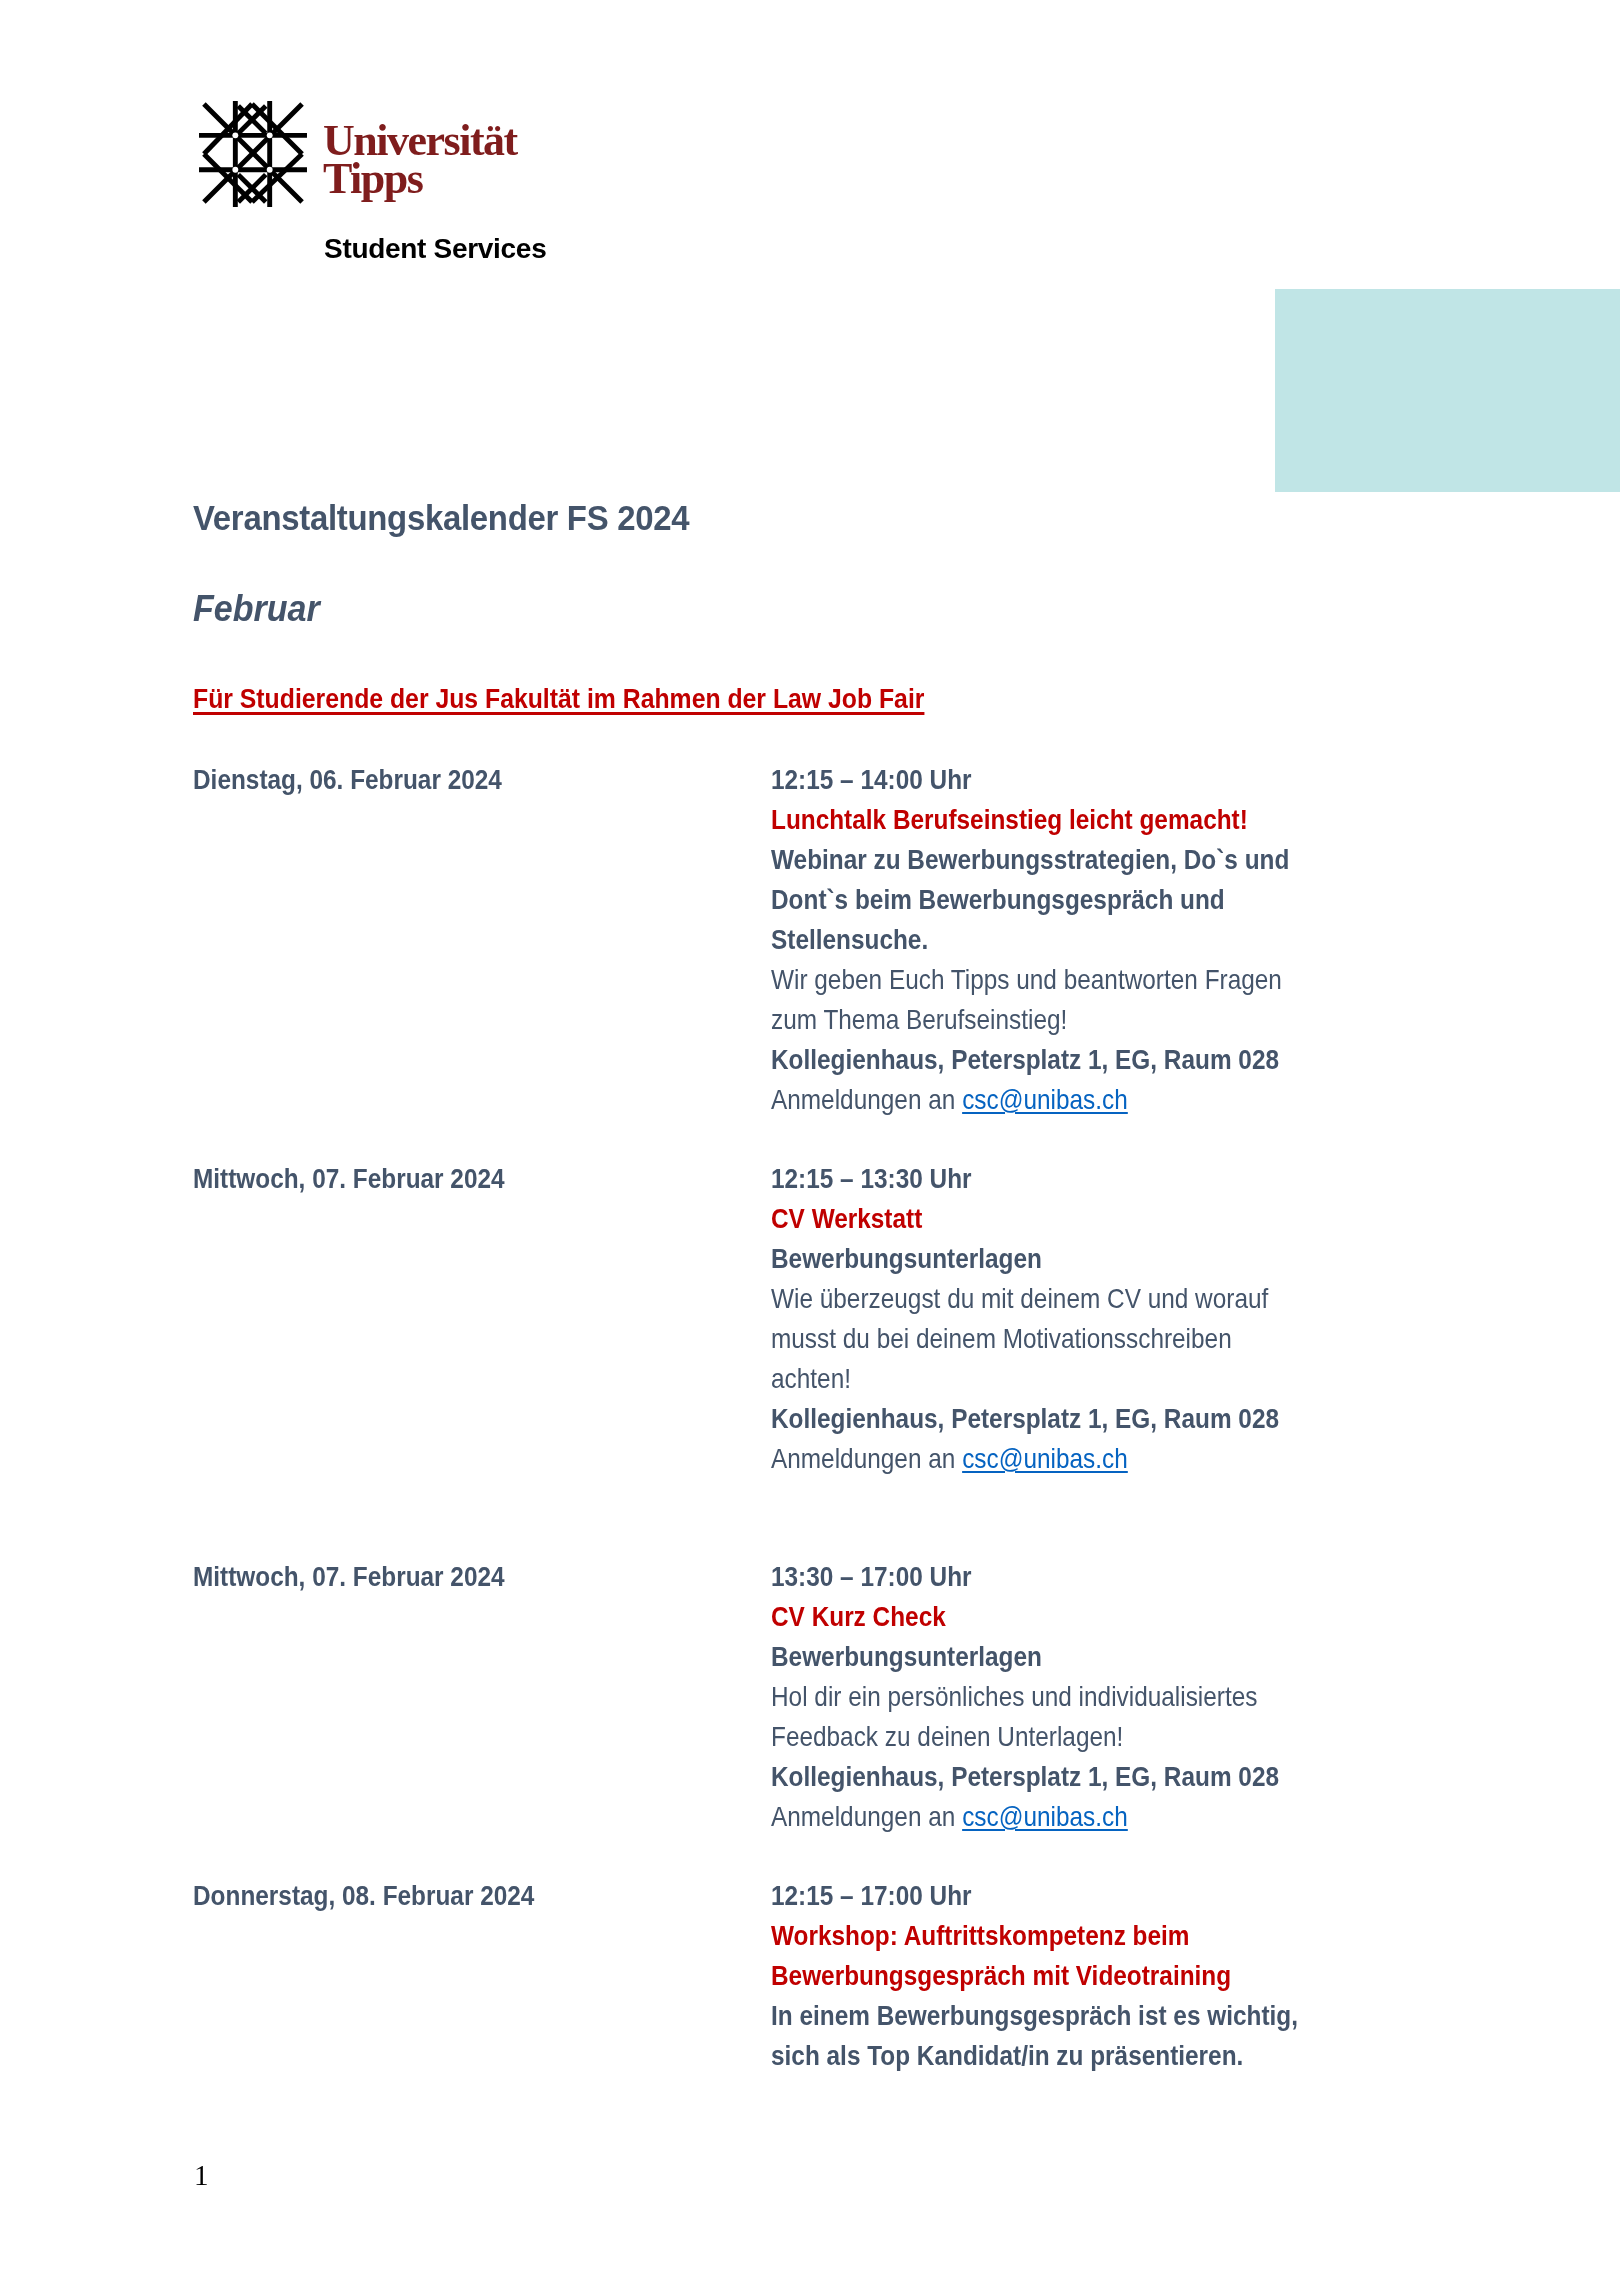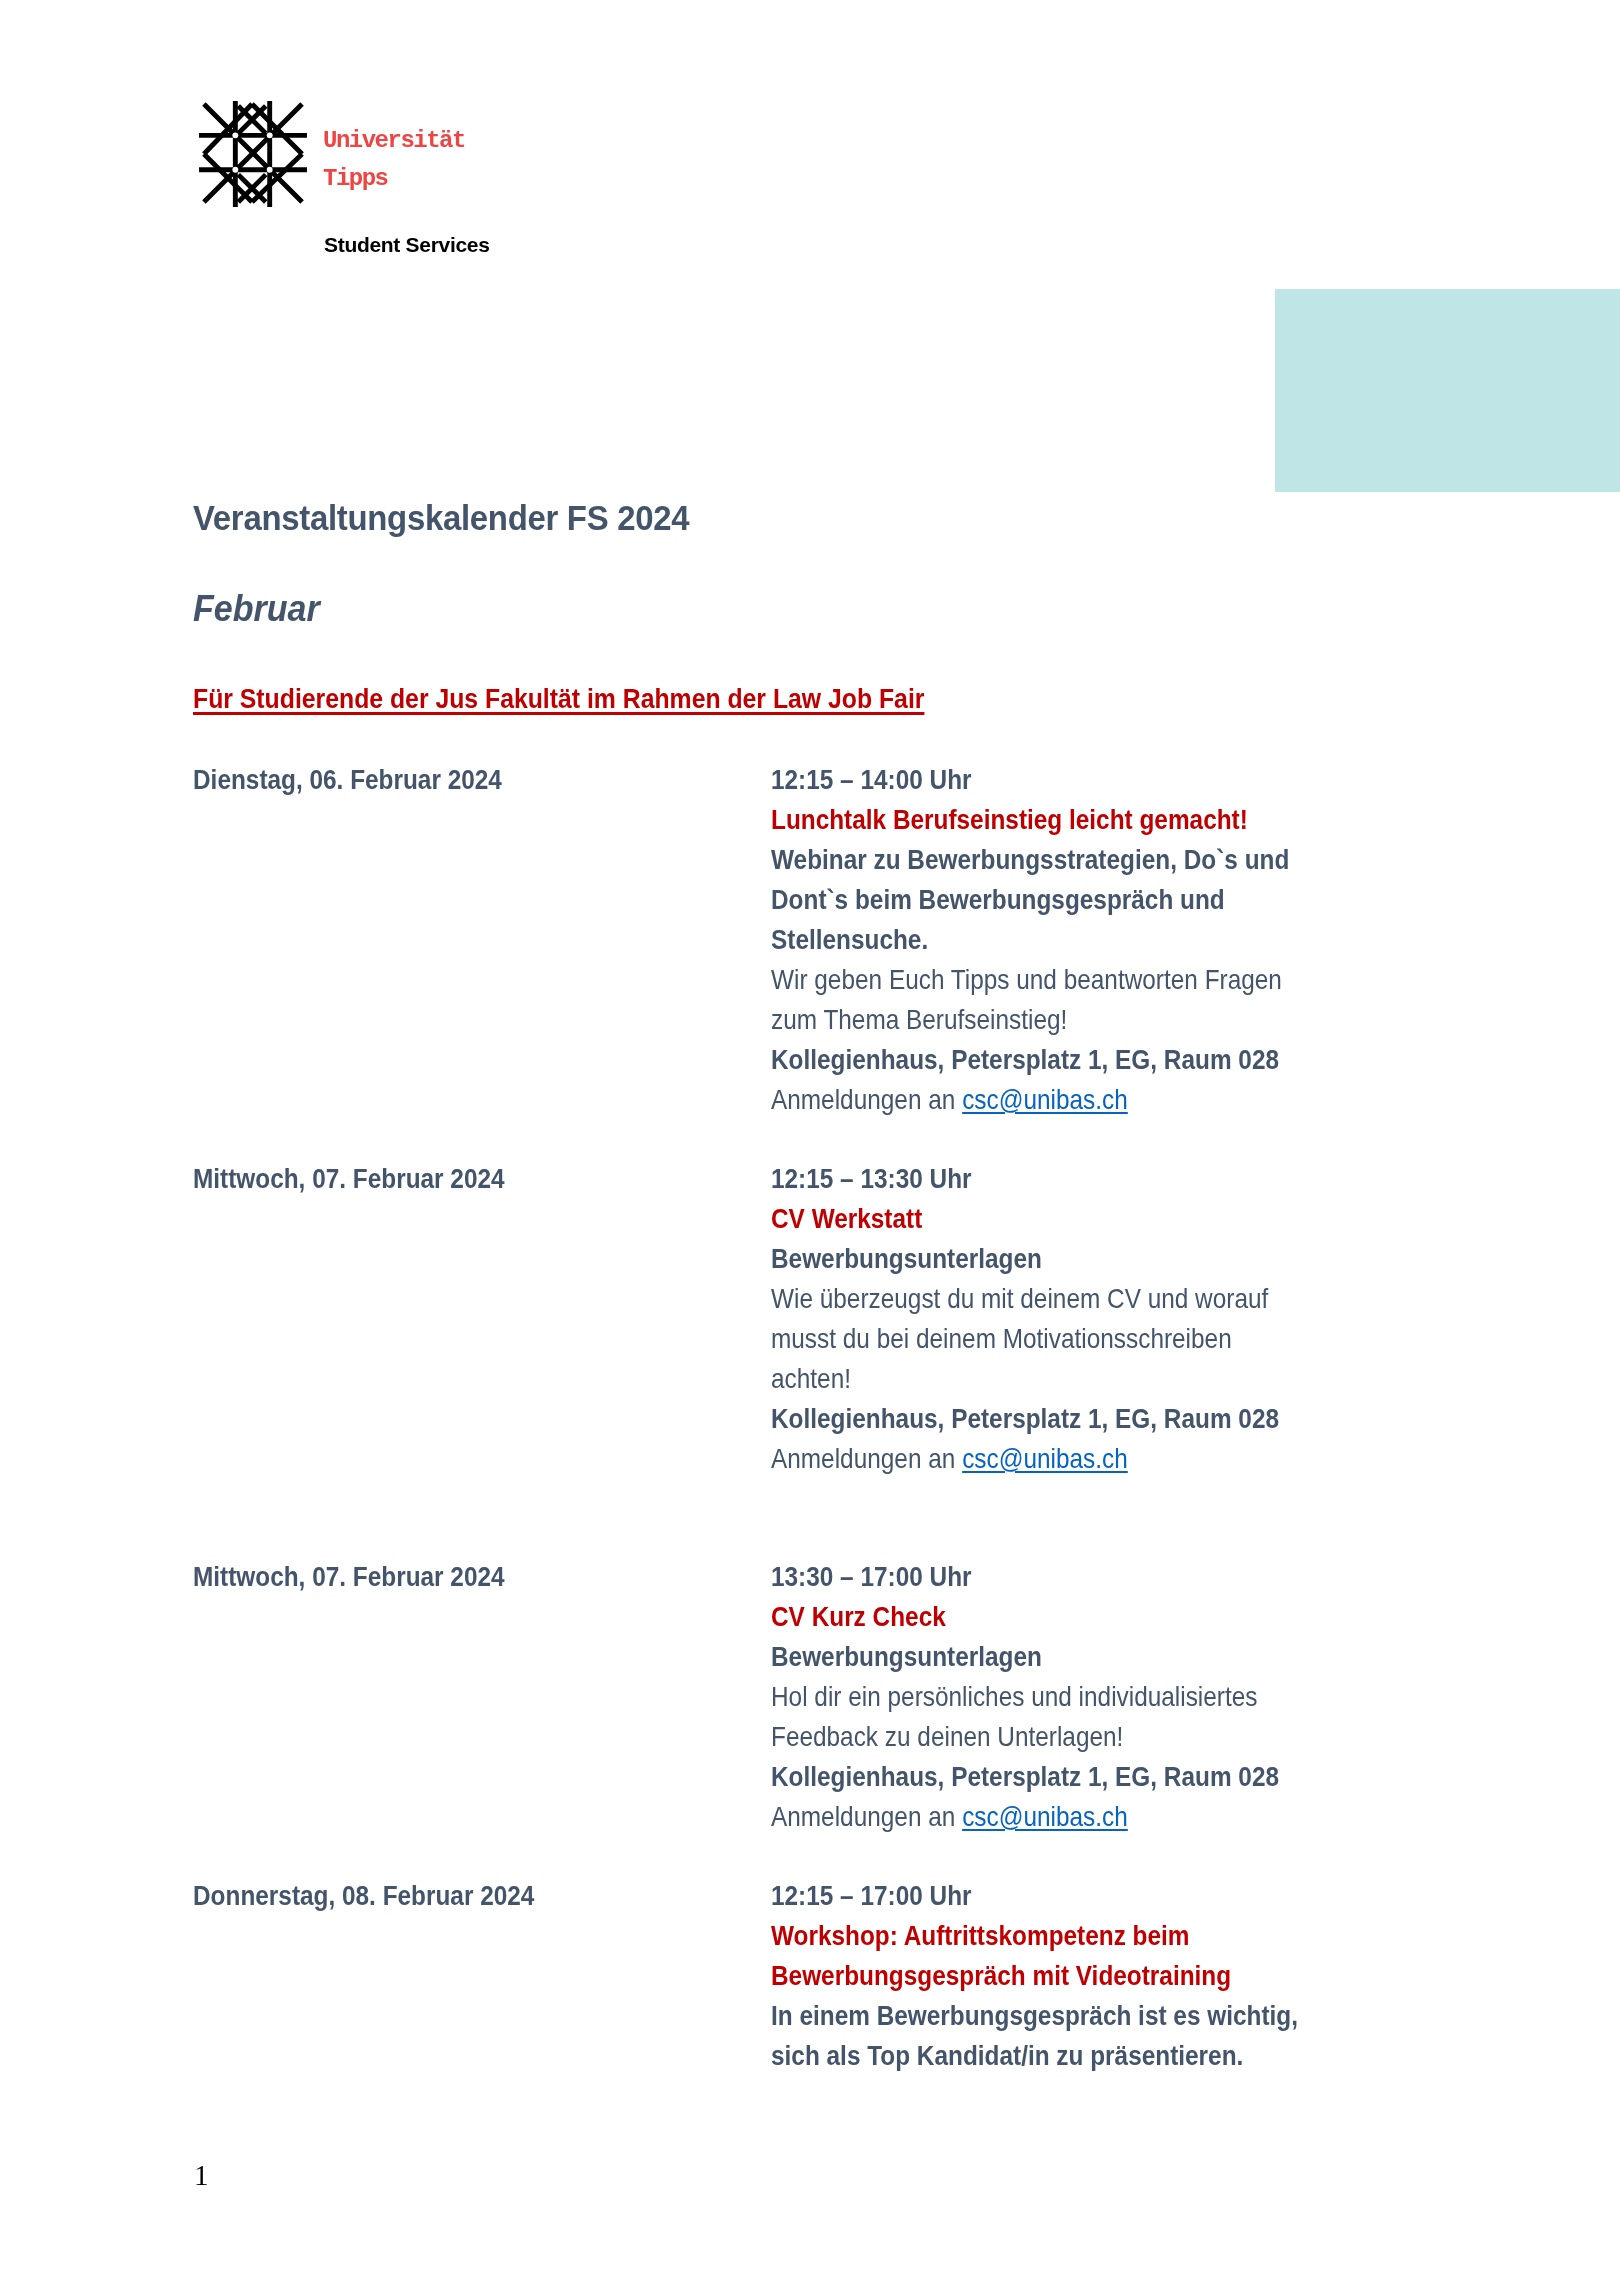--- a/index.html
+++ b/index.html
@@ -2,24 +2,24 @@
 <html><head>
 <meta charset="utf-8">
 <style>
   html, body { margin: 0; padding: 0; background: #ffffff; }
   body { width: 1620px; height: 2293px; position: relative; overflow: hidden;
          font-family: "Liberation Sans", "DejaVu Sans", sans-serif; color: #44546a; }
   .abs { position: absolute; }
 
   
   .logo-mark { left: 199px; top: 101px; width: 108px; height: 106px; }
-  .logo-word { left: 323px; top: 122px; font-family: Liberation Mono, monospace; font-weight: bold;
-               font-size: 24px; line-height: 38px; color: #ef4444; letter-spacing: -1.5px; }
+  .logo-word { left: 323px; top: 122px; font-family: Liberation Serif, serif; font-weight: bold;
+               font-size: 44px; line-height: 38px; color: #7f1d1d; letter-spacing: -1.5px; }
   .logo-sub { left: 324px; top: 233px; font-family: "Liberation Sans", sans-serif; font-weight: bold;
-              font-size: 21px; color: #000; letter-spacing: -0.3px; }
+              font-size: 28px; color: #000; letter-spacing: -0.3px; }
 
   .teal-box { left: 1275px; top: 289px; width: 345px; height: 203px; background: #c0e5e6; }
 
   .title { left: 193px; top: 498px; font-size: 35px; font-weight: bold; letter-spacing: -0.3px;
            transform: scaleX(0.94); transform-origin: left top; }
   .month { left: 193px; top: 588px; font-size: 37px; font-weight: bold; font-style: italic;
            transform: scaleX(0.92); transform-origin: left top; }
   .section-header { left: 193px; top: 683px; font-size: 27.4px; font-weight: bold; color: #c00000;
                     text-decoration: underline; text-decoration-thickness: 2.9px; text-underline-offset: 3.9px;
                     transform: scaleX(0.905); transform-origin: left top; white-space: nowrap; }

